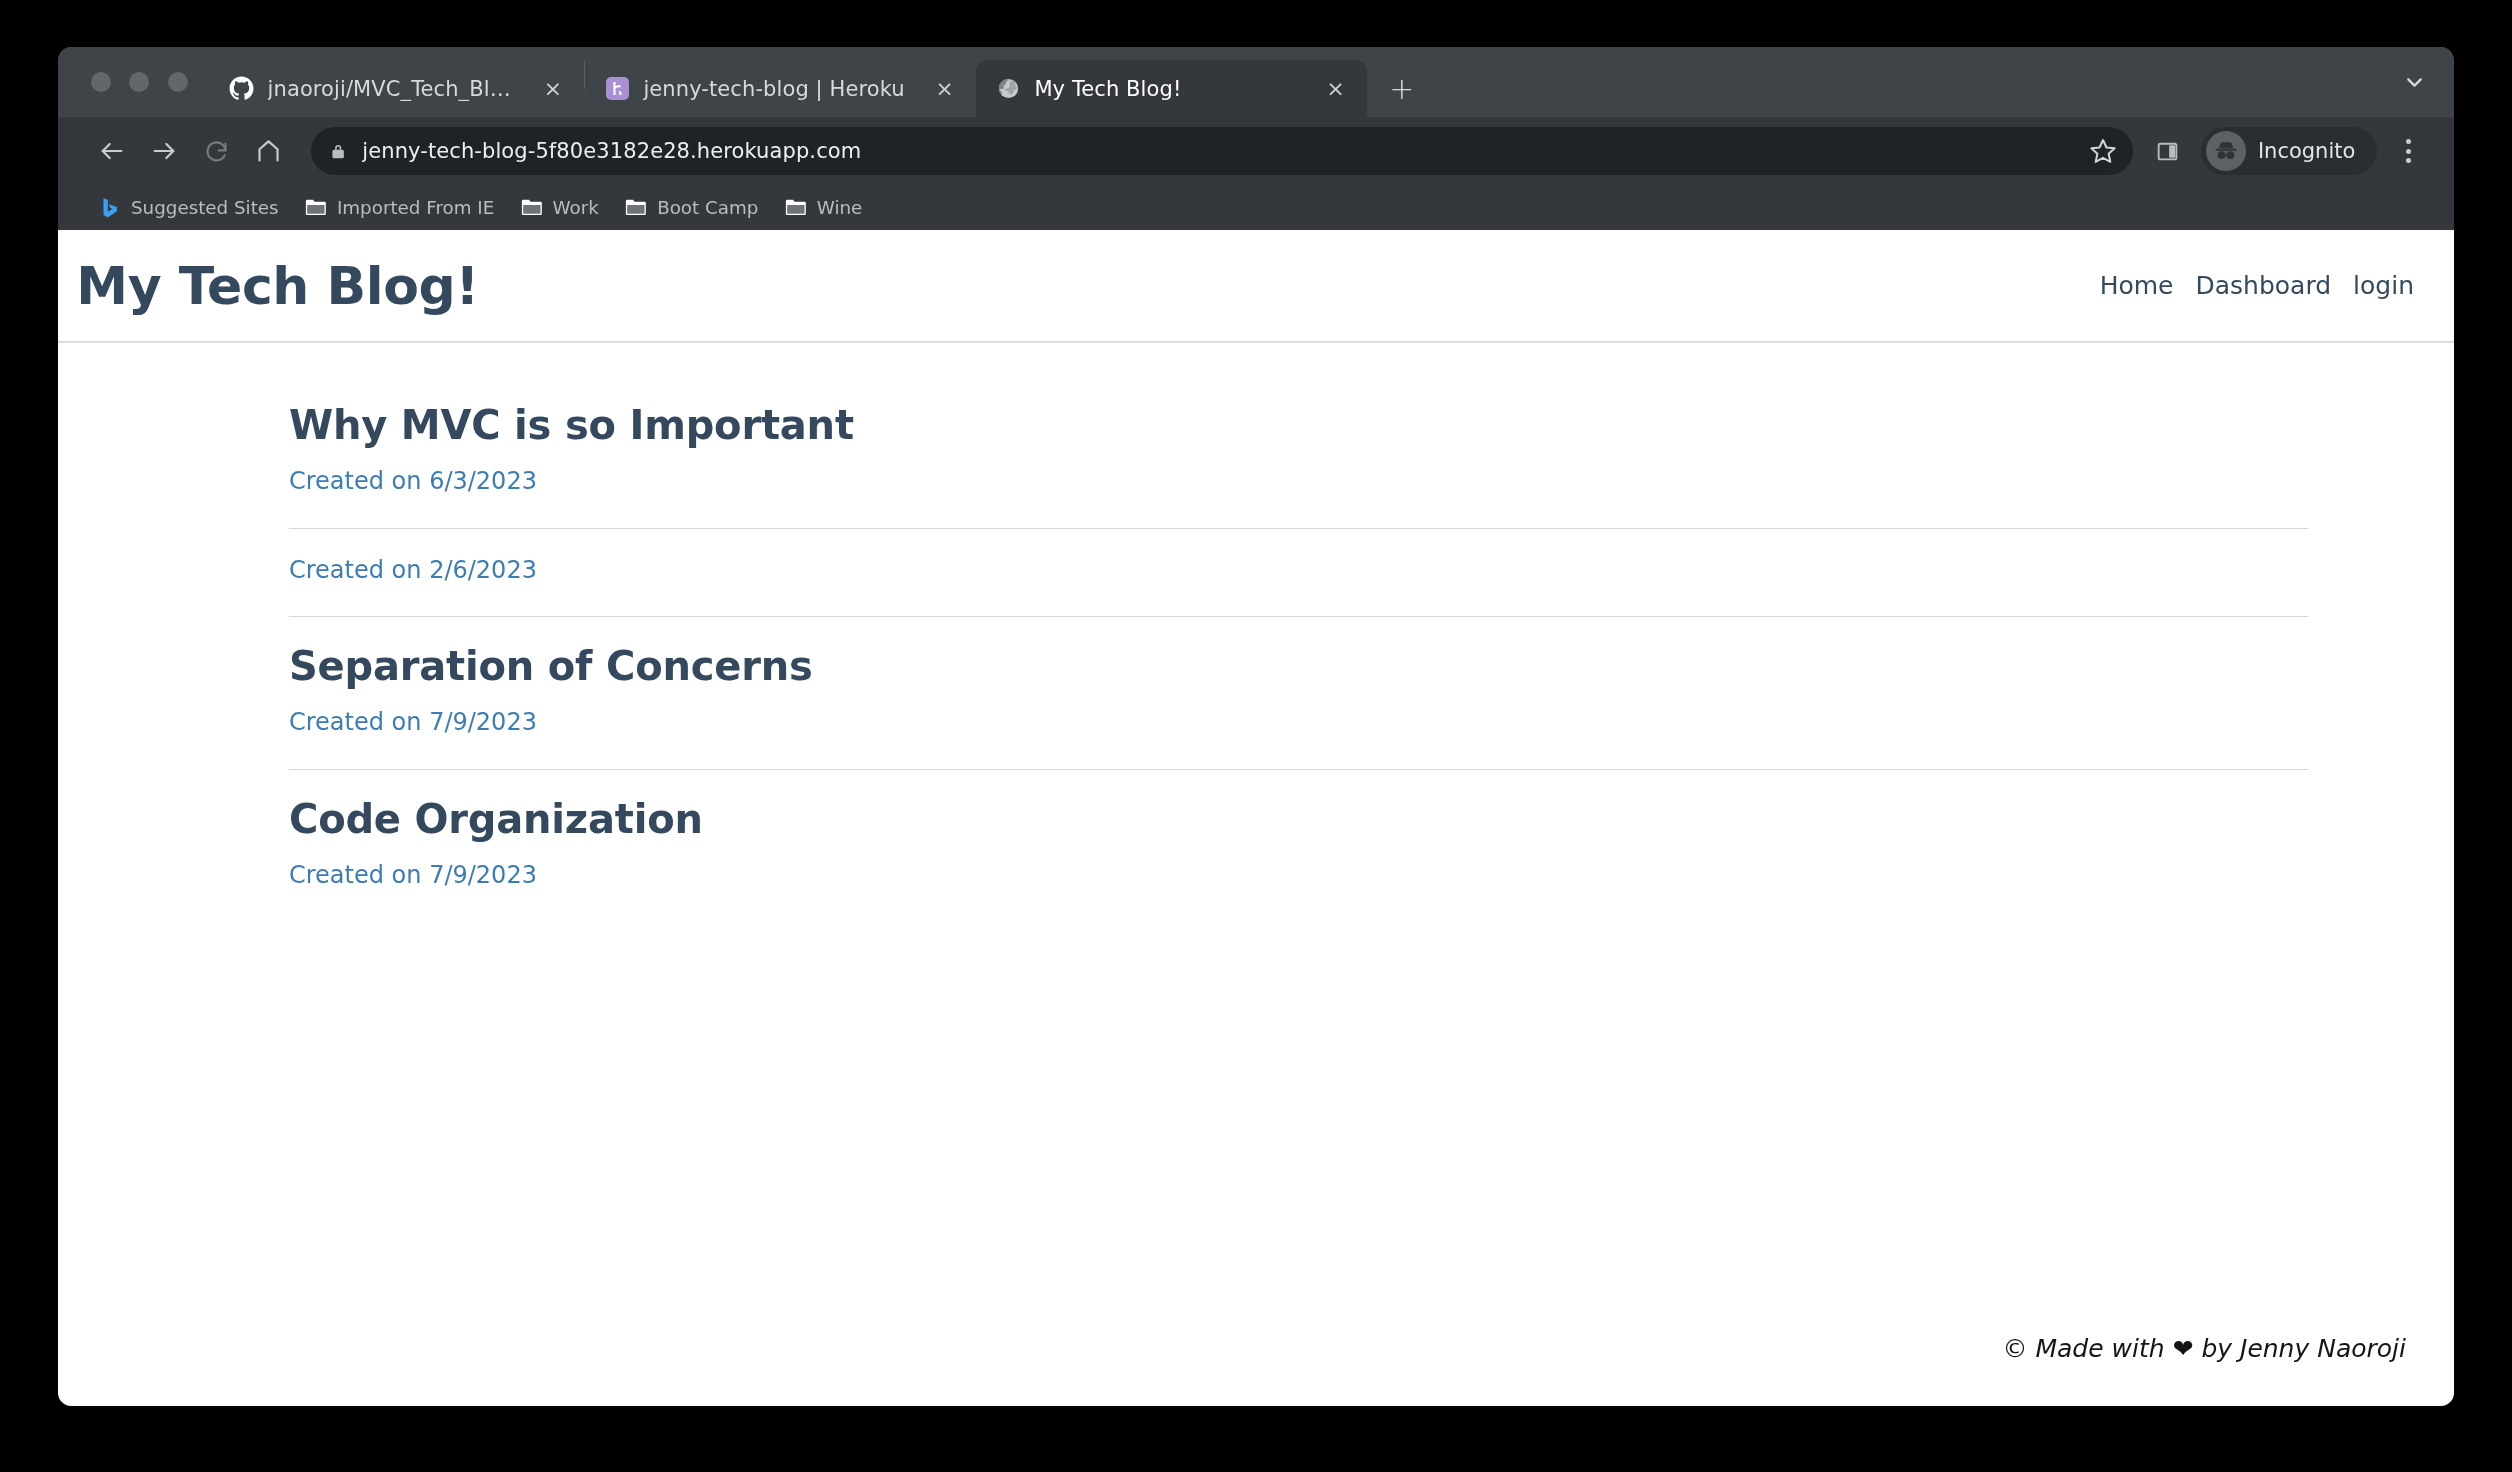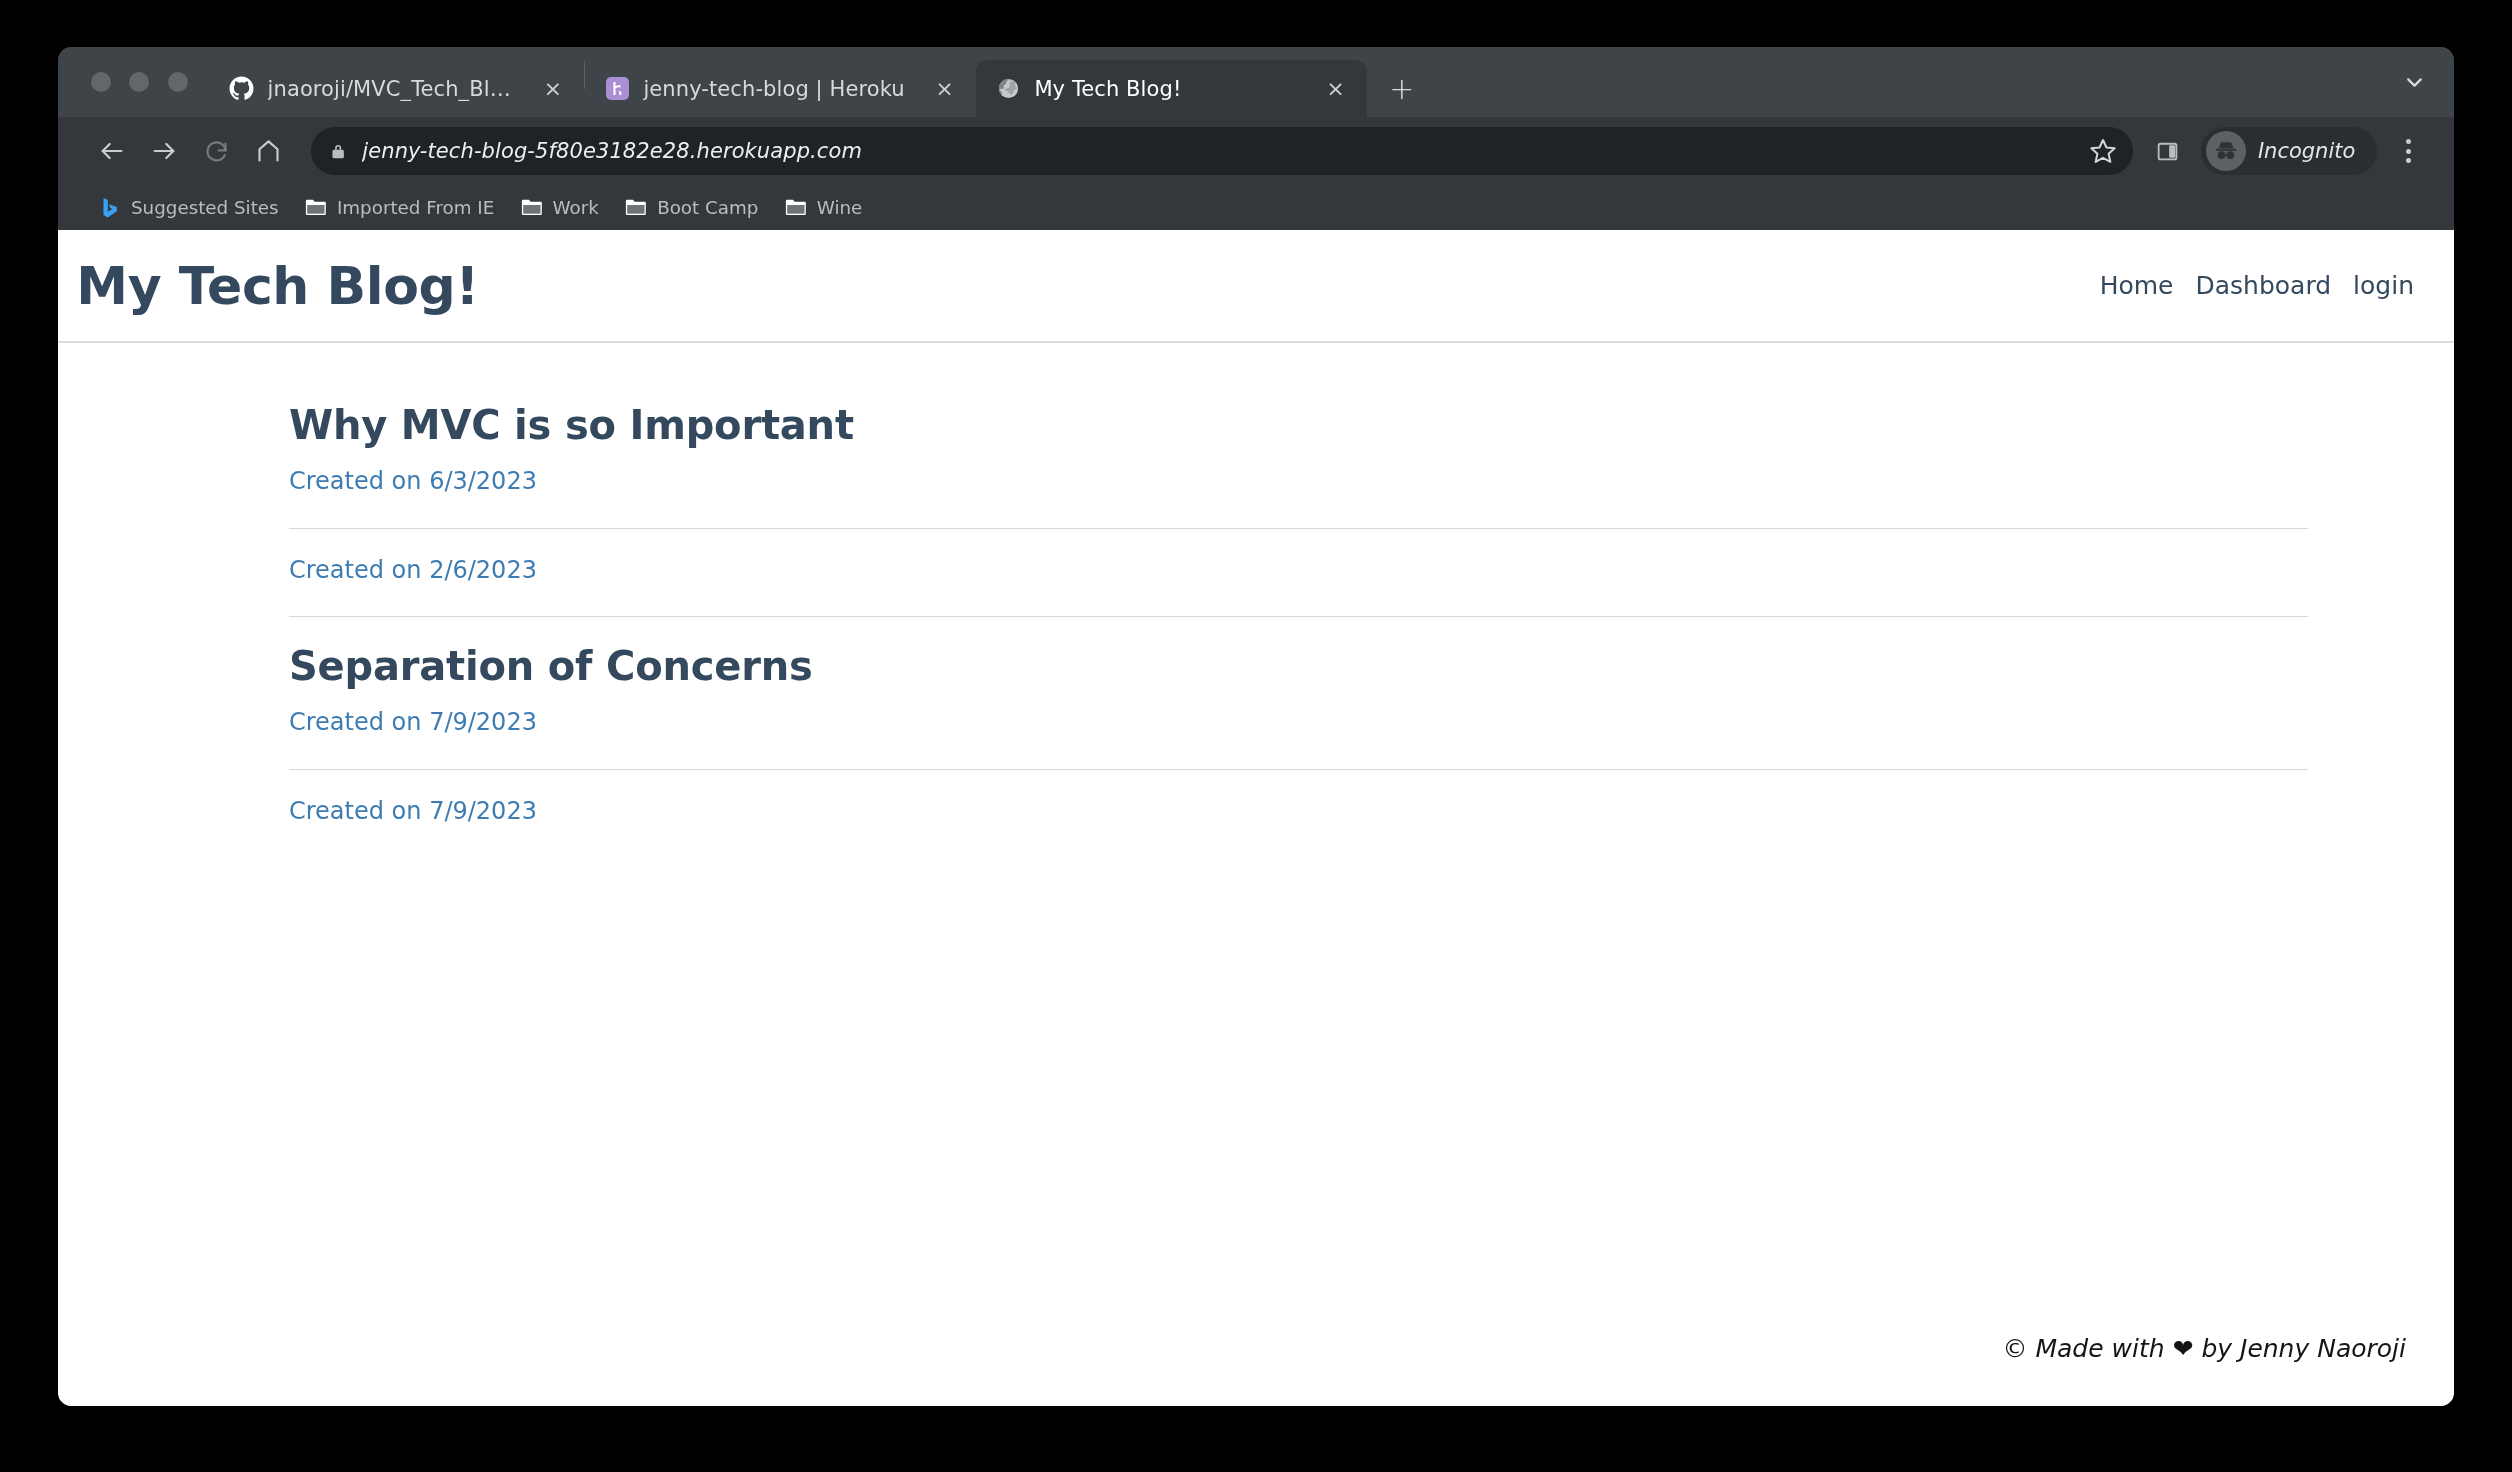--- a/index.html
+++ b/index.html
@@ -115,21 +115,20 @@
 
   
   #toolbar {
     height: 68px;
     background: #34383c;
     display: flex;
     align-items: center;
     padding: 0 21.7px 0 28px;
     gap: 0;
     flex: none;
-    font-style: italic;
   }
   .nav-btn {
     width: 52px; height: 52px;
     display: flex; align-items: center; justify-content: center;
     color: #c9ccd0;
     flex: none;
   }
   .nav-btn.disabled { color: #76797d; }
 
   #omnibox {
@@ -502,20 +501,21 @@
       <article class="post-item">
         <div class="post-meta">Created on 2/6/2023</div>
       </article>
 
       <article class="post-item">
         <h2 class="post-title">Separation of Concerns</h2>
         <div class="post-meta">Created on 7/9/2023</div>
       </article>
 
       <article class="post-item">
+        <h2 class="post-title">Code Organization</h2>
         <div class="post-meta">Created on 7/9/2023</div>
       </article>
 
     </main>
 
     <footer id="site-footer">
       <span id="footer-text">© Made with ❤ by Jenny Naoroji</span>
     </footer>
 
   </div>

